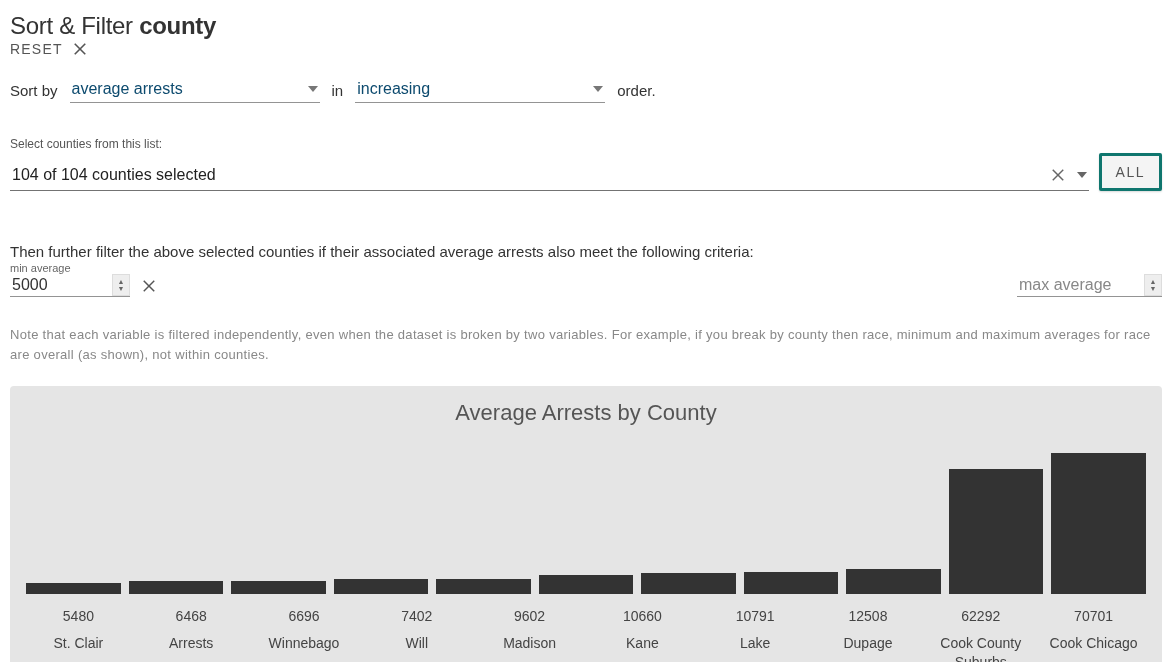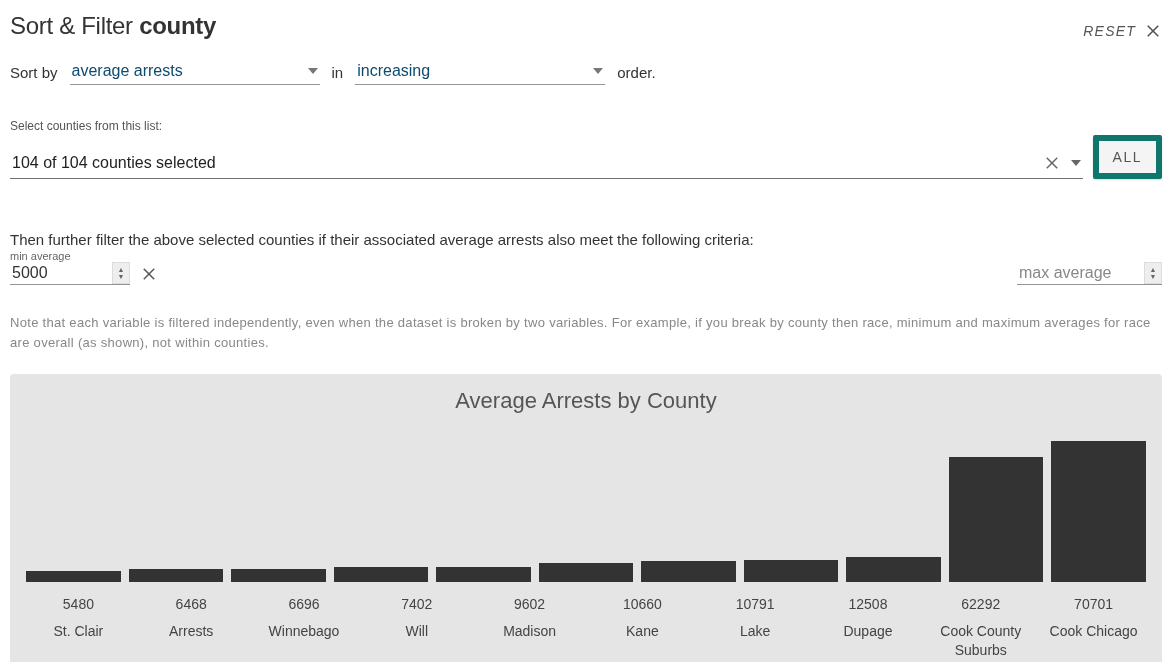--- a/index.html
+++ b/index.html
@@ -10,36 +10,36 @@
     height: 662px;
     font-family: "Segoe UI", "Helvetica Neue", Arial, sans-serif;
     color: #333;
     background: #fff;
   }
   .container { padding: 8px 10px 10px 10px; }
 
   
   .header {
     display: flex;
-    align-items: flex-end;
+    align-items: flex-start;
     justify-content: space-between;
     padding: 4px 0 18px 0;
+    flex-direction: column;
   }
   .title {
     font-size: 24px;
     color: #333;
     letter-spacing: -0.3px;
   }
   .title .light { font-weight: 400; }
   .title .bold  { font-weight: 700; }
   .header-right {
     display: flex;
     align-items: center;
     gap: 8px;
-    font-style: italic;
   }
   .reset {
     font-size: 14px;
     letter-spacing: 1.2px;
     color: #555;
     cursor: pointer;
   }
   .close-icon {
     width: 18px; height: 18px;
     cursor: pointer;
@@ -94,21 +94,21 @@
     position: absolute;
     right: 2px;
     top: 50%;
     transform: translateY(-50%);
     display: flex;
     align-items: center;
     gap: 10px;
     color: #666;
   }
   .all-btn {
-    border: 6px solid #0f766e;
+    border: 3px solid #0f766e;
     background: #f4f4f4;
     box-shadow: 0 1px 2px rgba(0,0,0,0.15);
     padding: 8px 14px;
     font-size: 14px;
     letter-spacing: 1.5px;
     color: #555;
     cursor: pointer;
     border-radius: 2px;
   }
 

